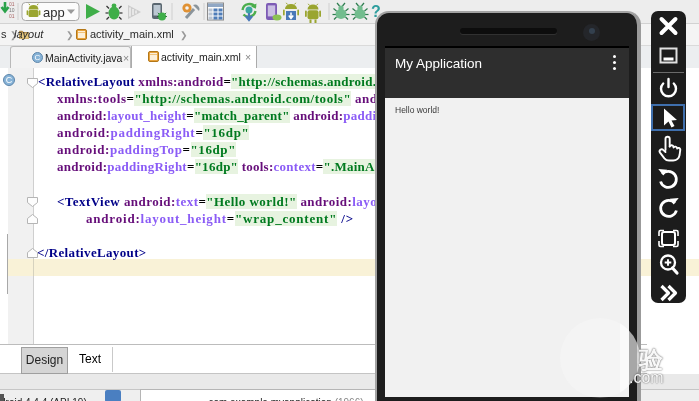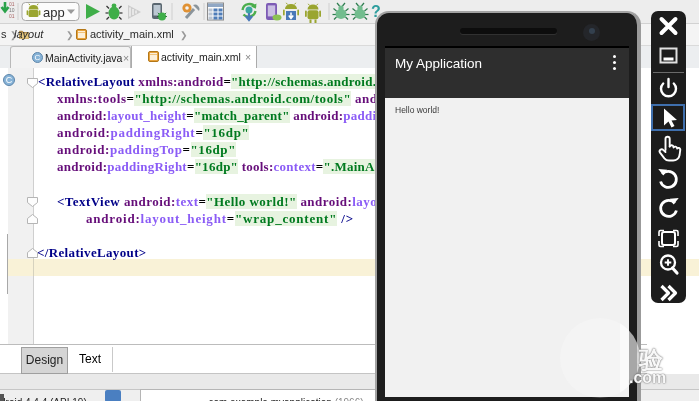--- a/index.html
+++ b/index.html
@@ -325,13 +325,13 @@
       <path d="M21.5 17 L26 22" stroke="#fff" stroke-width="3.2" stroke-linecap="round"></path>
     </svg>
    <svg class="eicon" style="top:268px;" viewBox="0 0 35 29">
       <path d="M10.5 7 L17.5 14 L10.5 21 M17.5 7 L24.5 14 L17.5 21" fill="none" stroke="#fff" stroke-width="3.2" stroke-linejoin="round"></path>
     </svg>
  </div>
 
  <div class="abs" id="wmcircle"></div>
  <div class="abs" id="wmcircle2"></div>
  <div class="abs wmtext" style="left:639px;top:344px;font-size:24px;font-weight:bold;">验</div>
- <div class="abs wmtext" style="left:629px;top:369px;font-size:16px;font-weight:bold;">.com</div>
+ <div class="abs wmtext" style="left:629px;top:369px;font-size:16px;">.com</div>
 
 </body></html>

